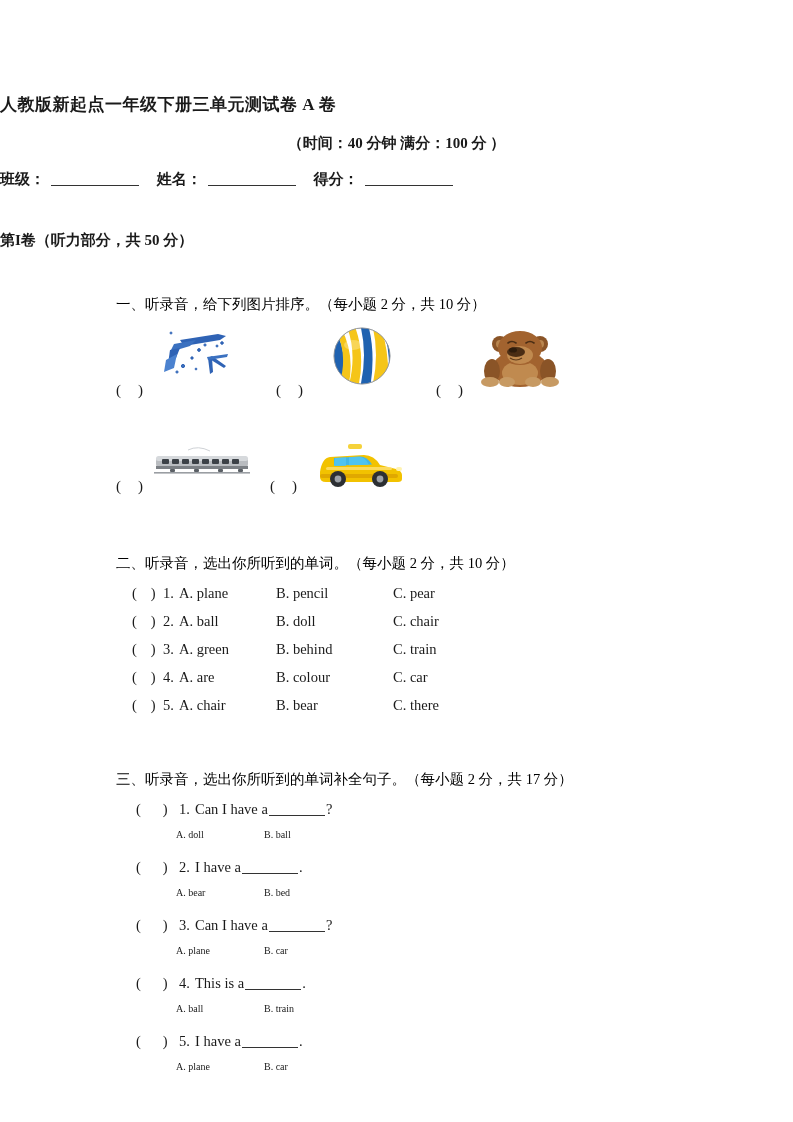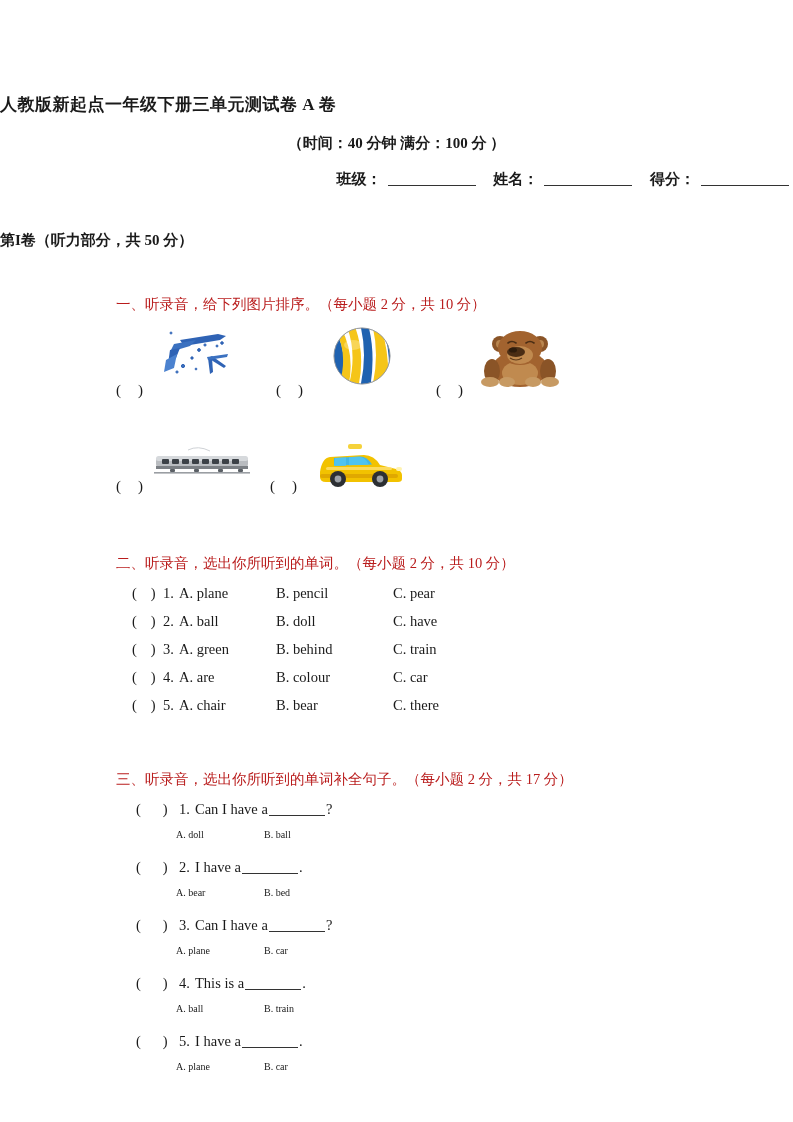--- a/index.html
+++ b/index.html
@@ -30,21 +30,21 @@
     padding-top: 93px;
   }
   .doc-subtitle {
     text-align: center;
     font-size: 15px;
     font-weight: bold;
     margin: 0;
     padding-top: 18px;
   }
   .info-line {
-    text-align: right;
+    text-align: left;
     font-size: 15px;
     font-weight: bold;
     margin: 0;
     padding-top: 17px;
     white-space: nowrap;
   }
   .info-line .blank {
     display: inline-block;
     width: 88px;
     border-bottom: 1.4px solid #333;
@@ -64,21 +64,21 @@
   
   .section {
     position: relative;
     padding-left: 116px;
     padding-right: 60px;
   }
   .sec-heading {
     font-size: 14.5px;
     margin: 0;
     white-space: nowrap;
-    color: #b91c1c;
+    color: #000000;
   }
   .sec-1 { padding-top: 45px; }
   .sec-2 { padding-top: 48px; }
   .sec-3 { padding-top: 45px; }
 
   
   .pic-row {
     position: relative;
     height: 88px;
     margin-top: 10px;
@@ -343,21 +343,21 @@
         <span class="opt-a">A. plane</span>
         <span class="opt-b">B. pencil</span>
         <span class="opt-c">C. pear</span>
       </div>
 
       <div class="q-row">
         <span class="brk"><span>(</span><span class="gap"></span><span>)</span></span>
         <span class="num">2.</span>
         <span class="opt-a">A. ball</span>
         <span class="opt-b">B. doll</span>
-        <span class="opt-c">C. have</span>
+        <span class="opt-c">C. chair</span>
       </div>
 
       <div class="q-row">
         <span class="brk"><span>(</span><span class="gap"></span><span>)</span></span>
         <span class="num">3.</span>
         <span class="opt-a">A. green</span>
         <span class="opt-b">B. behind</span>
         <span class="opt-c">C. train</span>
       </div>
 

